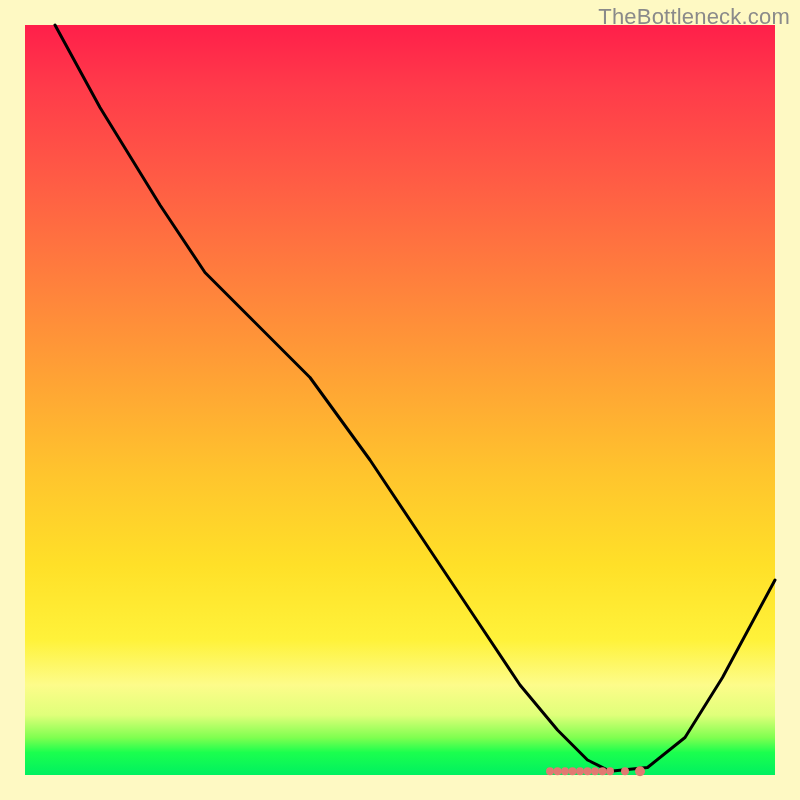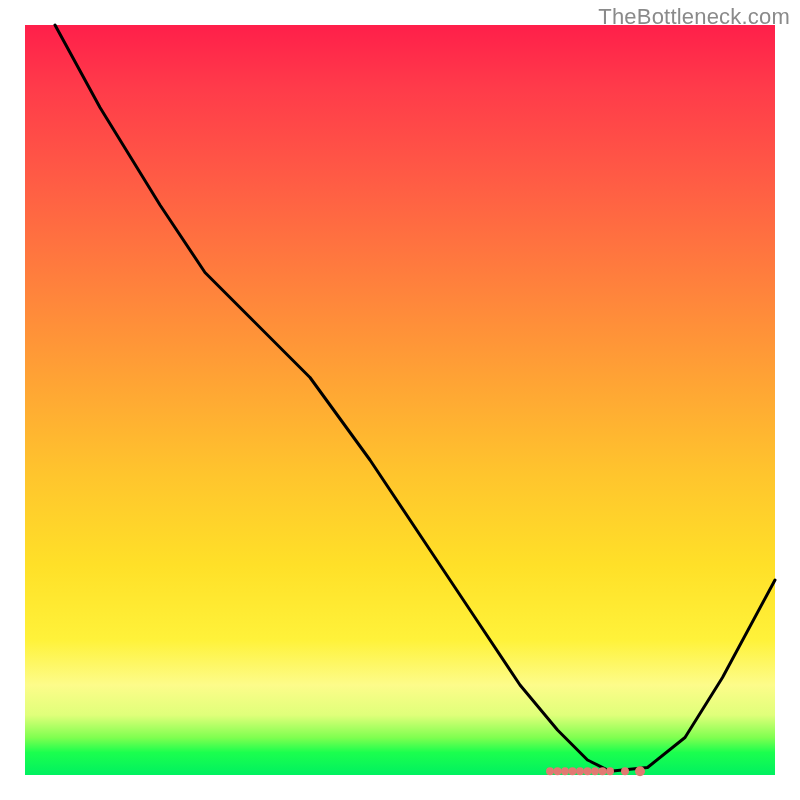--- a/index.html
+++ b/index.html
@@ -7,21 +7,21 @@
     padding: 0;
     width: 800px;
     height: 800px;
     background: #000;
     overflow: hidden;
   }
   .frame {
     position: relative;
     width: 800px;
     height: 800px;
-    background: #ffffff;
+    background: #fef9c3;
     text-align: right;
   }
   .watermark {
     position: absolute;
     top: 4px;
     right: 10px;
     font-family: Arial, Helvetica, sans-serif;
     font-size: 22px;
     color: #8a8a8a;
     letter-spacing: 0.2px;

